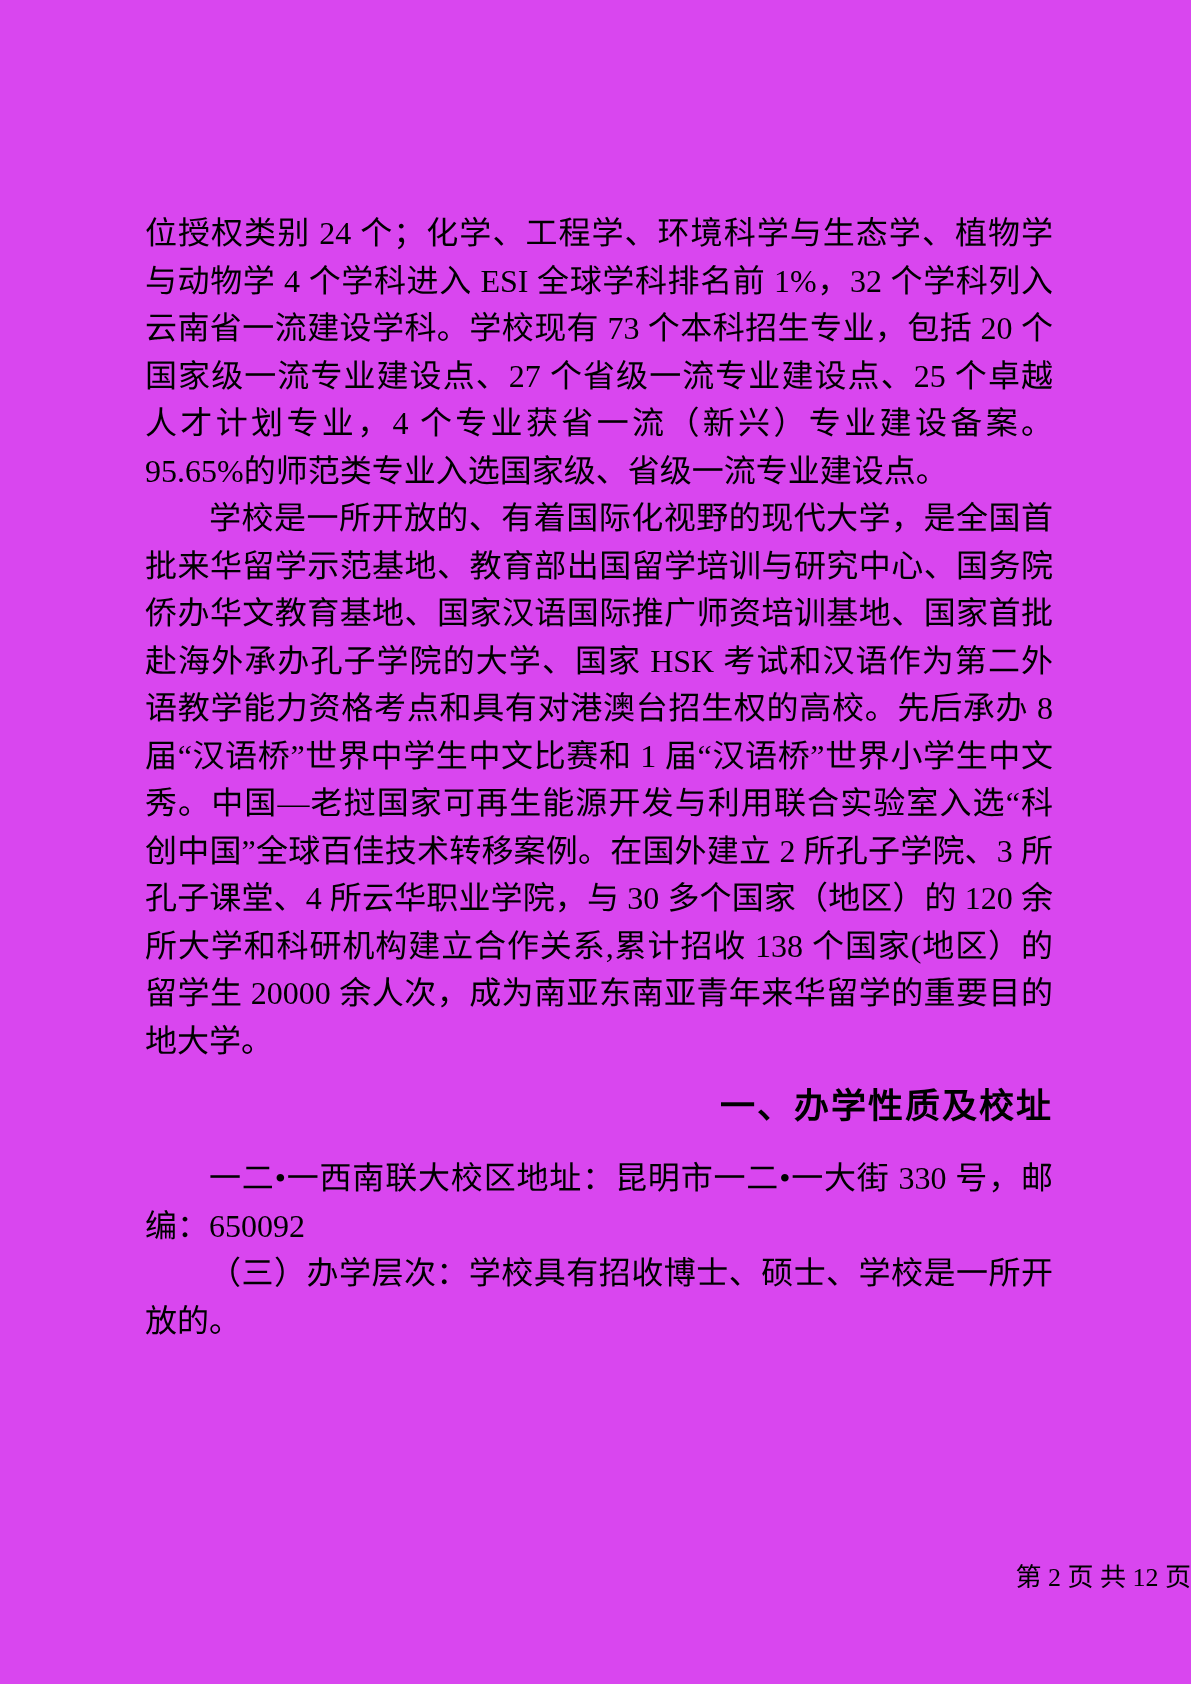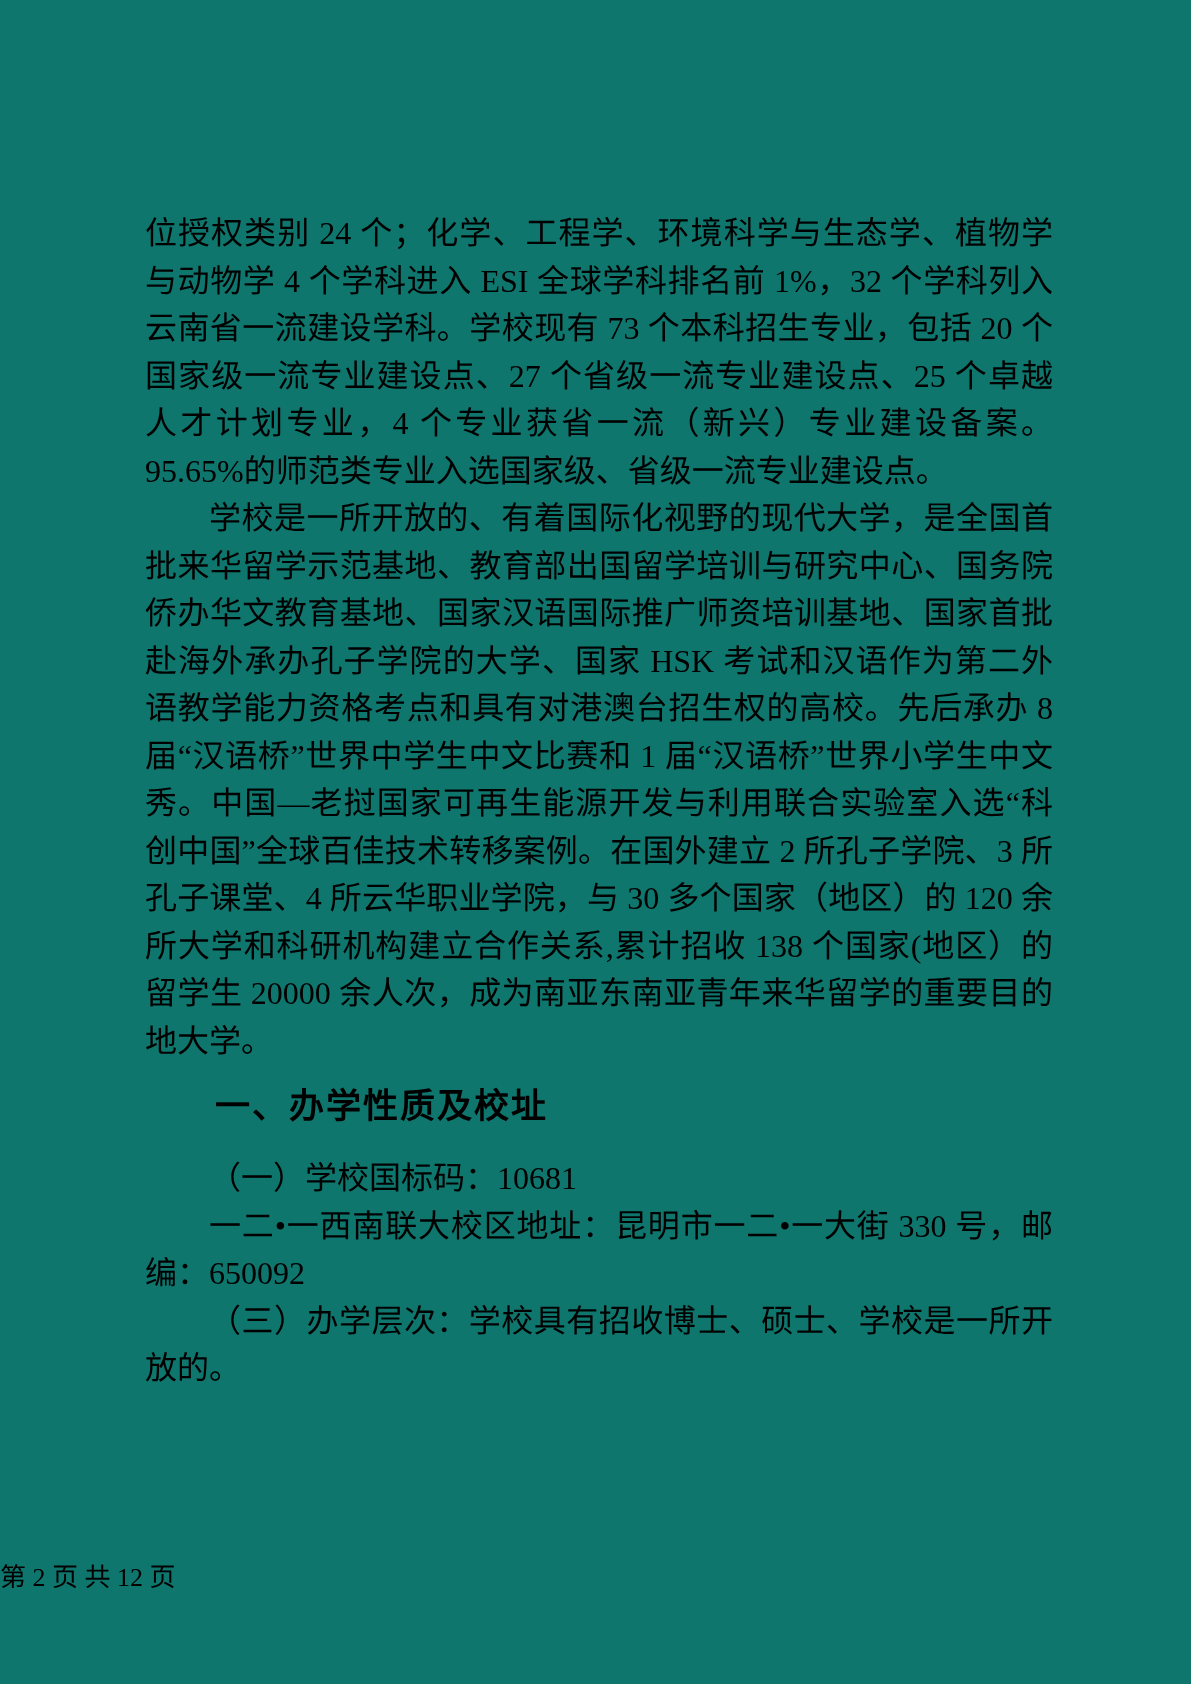--- a/index.html
+++ b/index.html
@@ -4,21 +4,21 @@
 <style>
   html, body {
     margin: 0;
     padding: 0;
     background: #ffffff;
   }
   .page {
     position: relative;
     width: 1191px;
     height: 1684px;
-    background: #0f766e;
+    background: #d946ef;
     overflow: hidden;
     color: #000000;
   }
   .content {
     position: absolute;
     left: 145px;
     top: 210px;
     width: 908px;
     font-family: "Liberation Serif", "DejaVu Serif", serif;
     font-size: 32px;
@@ -35,41 +35,40 @@
   .body-para.no-indent {
     text-indent: 0;
   }
   .section-heading {
     font-family: "Liberation Sans", "DejaVu Sans", sans-serif;
     font-weight: 700;
     font-size: 35px;
     line-height: 46px;
     margin: 18px 0 26px 0;
     text-indent: 2em;
-    text-align: left;
+    text-align: right;
     letter-spacing: 2px;
   }
   .footer {
     position: absolute;
     top: 1563px;
     left: 0;
     width: 1191px;
-    text-align: left;
+    text-align: right;
     font-family: "Liberation Serif", "DejaVu Serif", serif;
     font-size: 26px;
     line-height: 30px;
     color: #000000;
   }
 </style>
 </head>
 <body>
 
 <div class="page">
   <div class="content">
     <p class="body-para no-indent">位授权类别 24 个；化学、工程学、环境科学与生态学、植物学与动物学 4 个学科进入 ESI 全球学科排名前 1%，32 个学科列入云南省一流建设学科。学校现有 73 个本科招生专业，包括 20 个国家级一流专业建设点、27 个省级一流专业建设点、25 个卓越人才计划专业，4 个专业获省一流（新兴）专业建设备案。95.65%的师范类专业入选国家级、省级一流专业建设点。</p>
     <p class="body-para">学校是一所开放的、有着国际化视野的现代大学，是全国首批来华留学示范基地、教育部出国留学培训与研究中心、国务院侨办华文教育基地、国家汉语国际推广师资培训基地、国家首批赴海外承办孔子学院的大学、国家 HSK 考试和汉语作为第二外语教学能力资格考点和具有对港澳台招生权的高校。先后承办 8 届“汉语桥”世界中学生中文比赛和 1 届“汉语桥”世界小学生中文秀。中国—老挝国家可再生能源开发与利用联合实验室入选“科创中国”全球百佳技术转移案例。在国外建立 2 所孔子学院、3 所孔子课堂、4 所云华职业学院，与 30 多个国家（地区）的 120 余所大学和科研机构建立合作关系,累计招收 138 个国家(地区）的留学生 20000 余人次，成为南亚东南亚青年来华留学的重要目的地大学。</p>
     <h2 class="section-heading">一、办学性质及校址</h2>
-    <p class="body-para">（一）学校国标码：10681</p>
     <p class="body-para">一二•一西南联大校区地址：昆明市一二•一大街 330 号，邮编：650092</p>
     <p class="body-para">（三）办学层次：学校具有招收博士、硕士、学校是一所开放的。</p>
   </div>
   <div class="footer">第 2 页 共 12 页</div>
 </div>
 
 </body></html>

